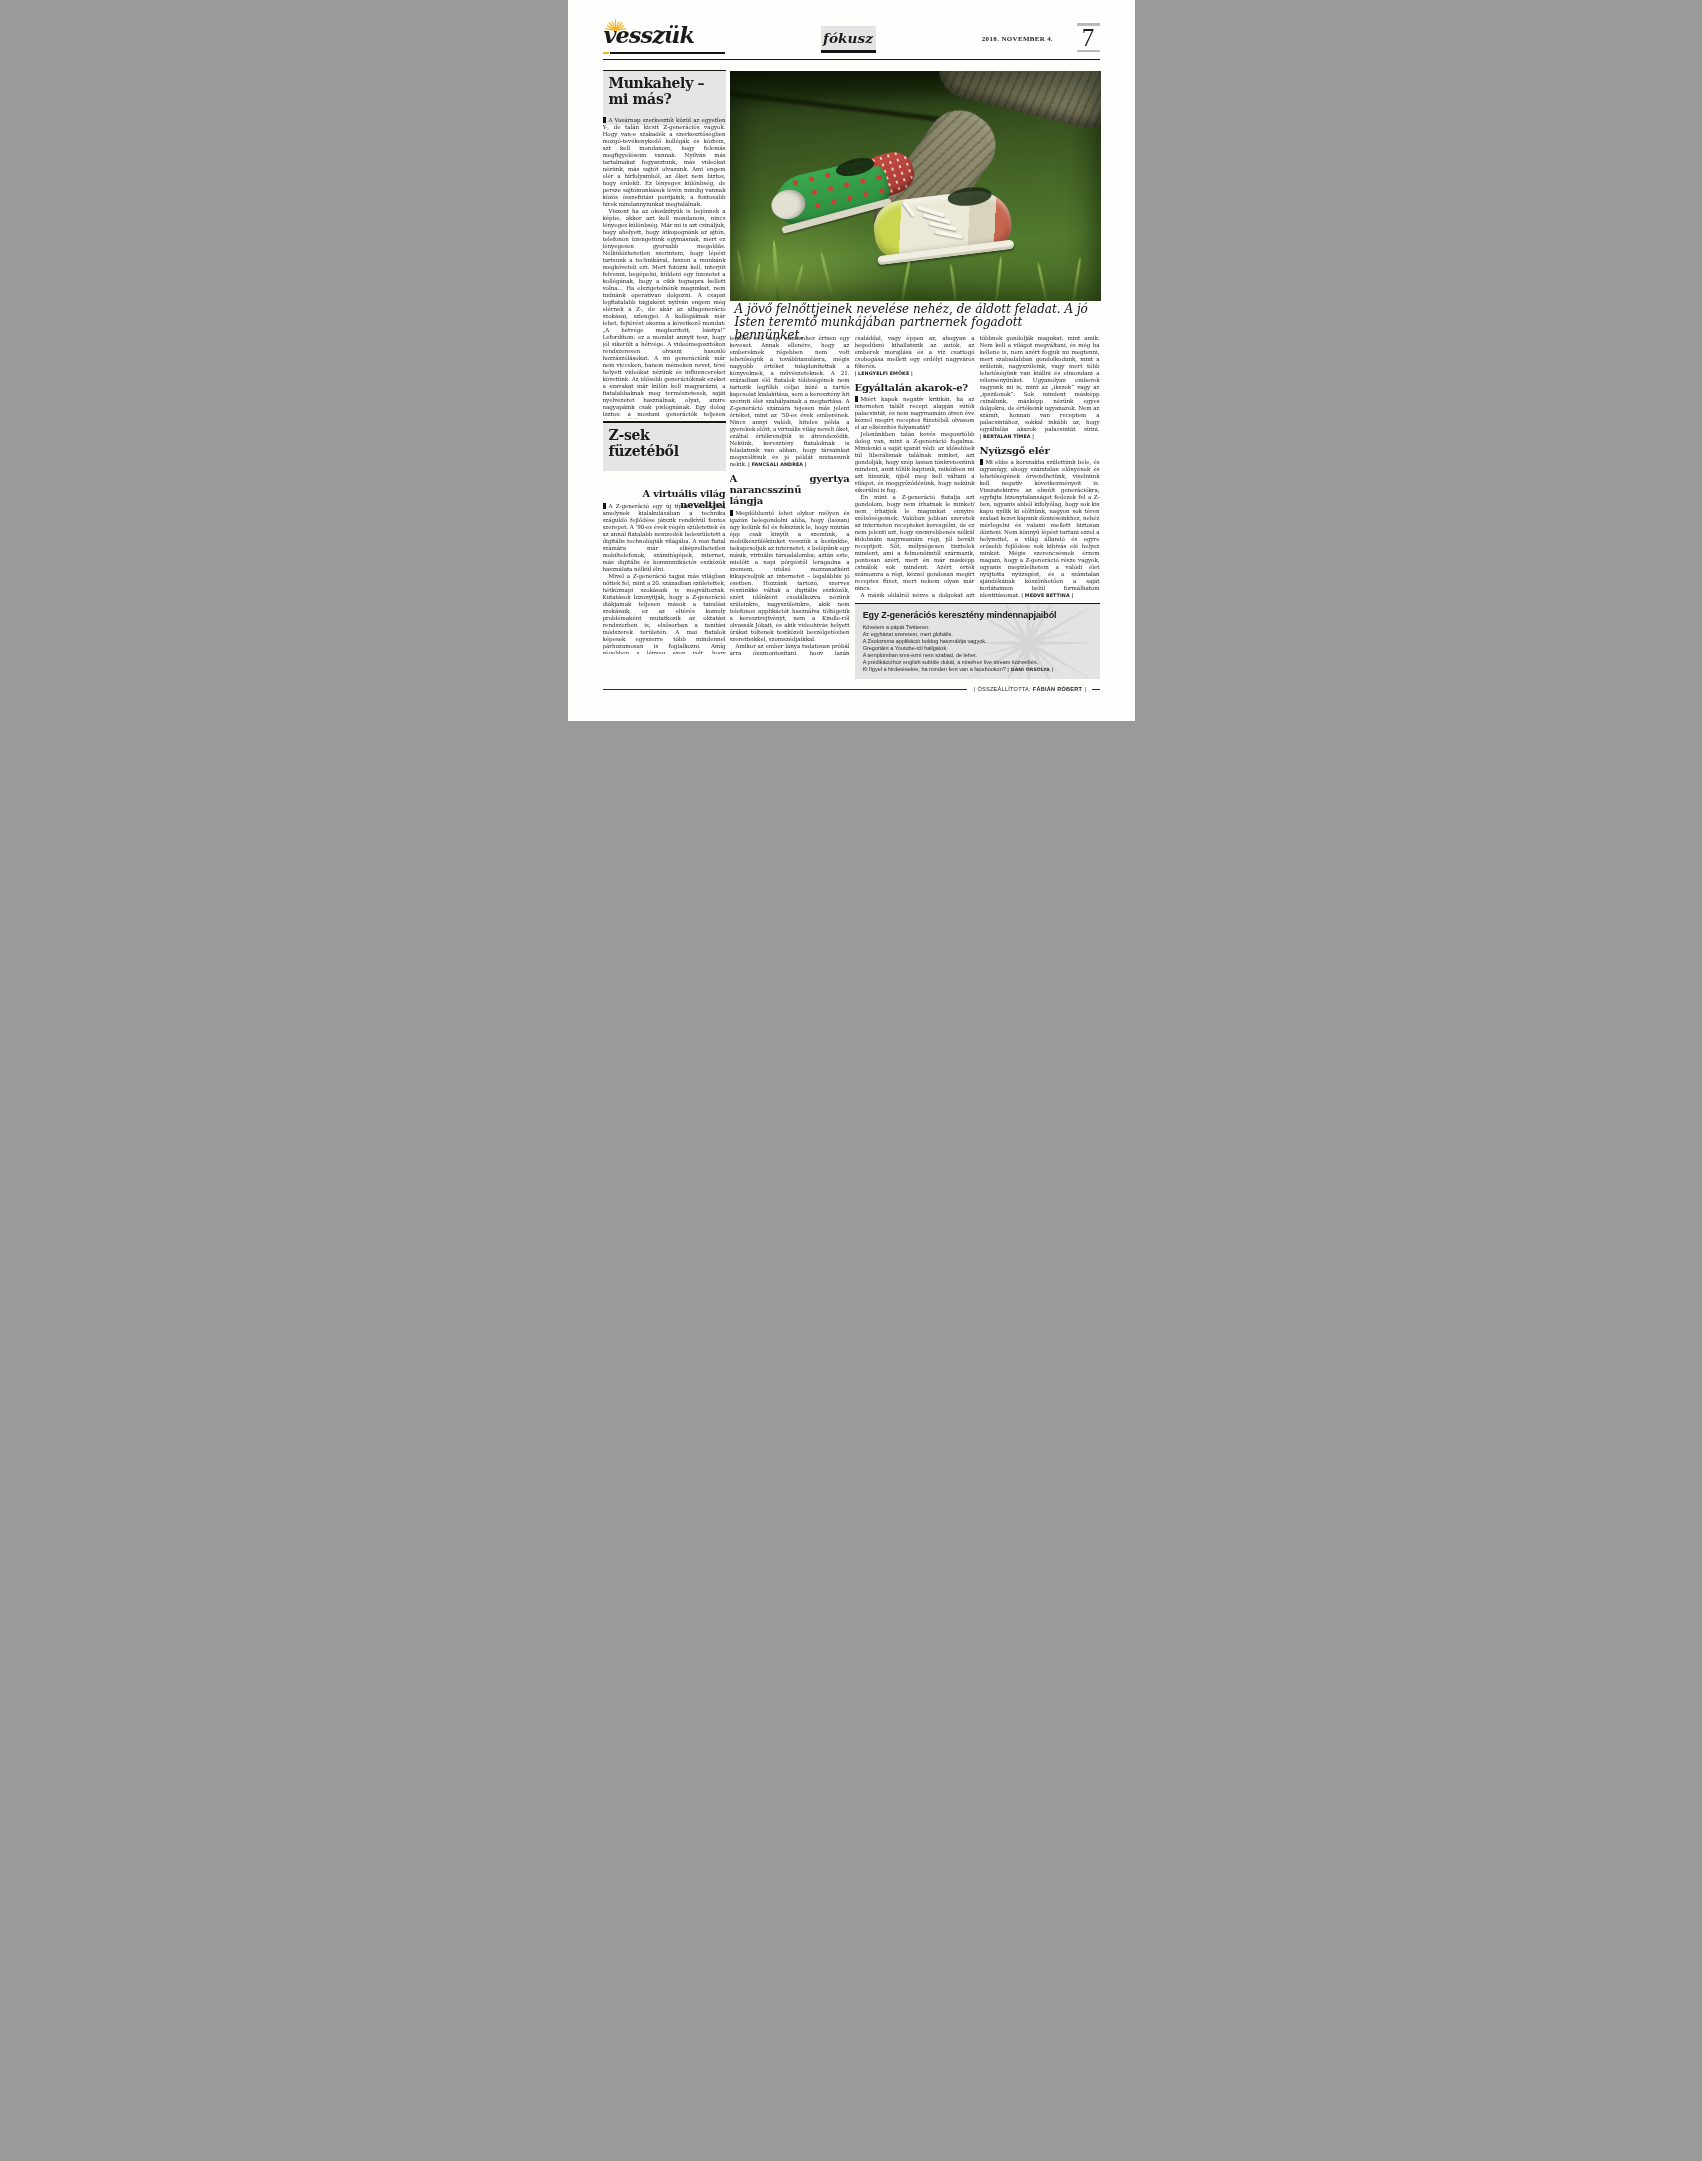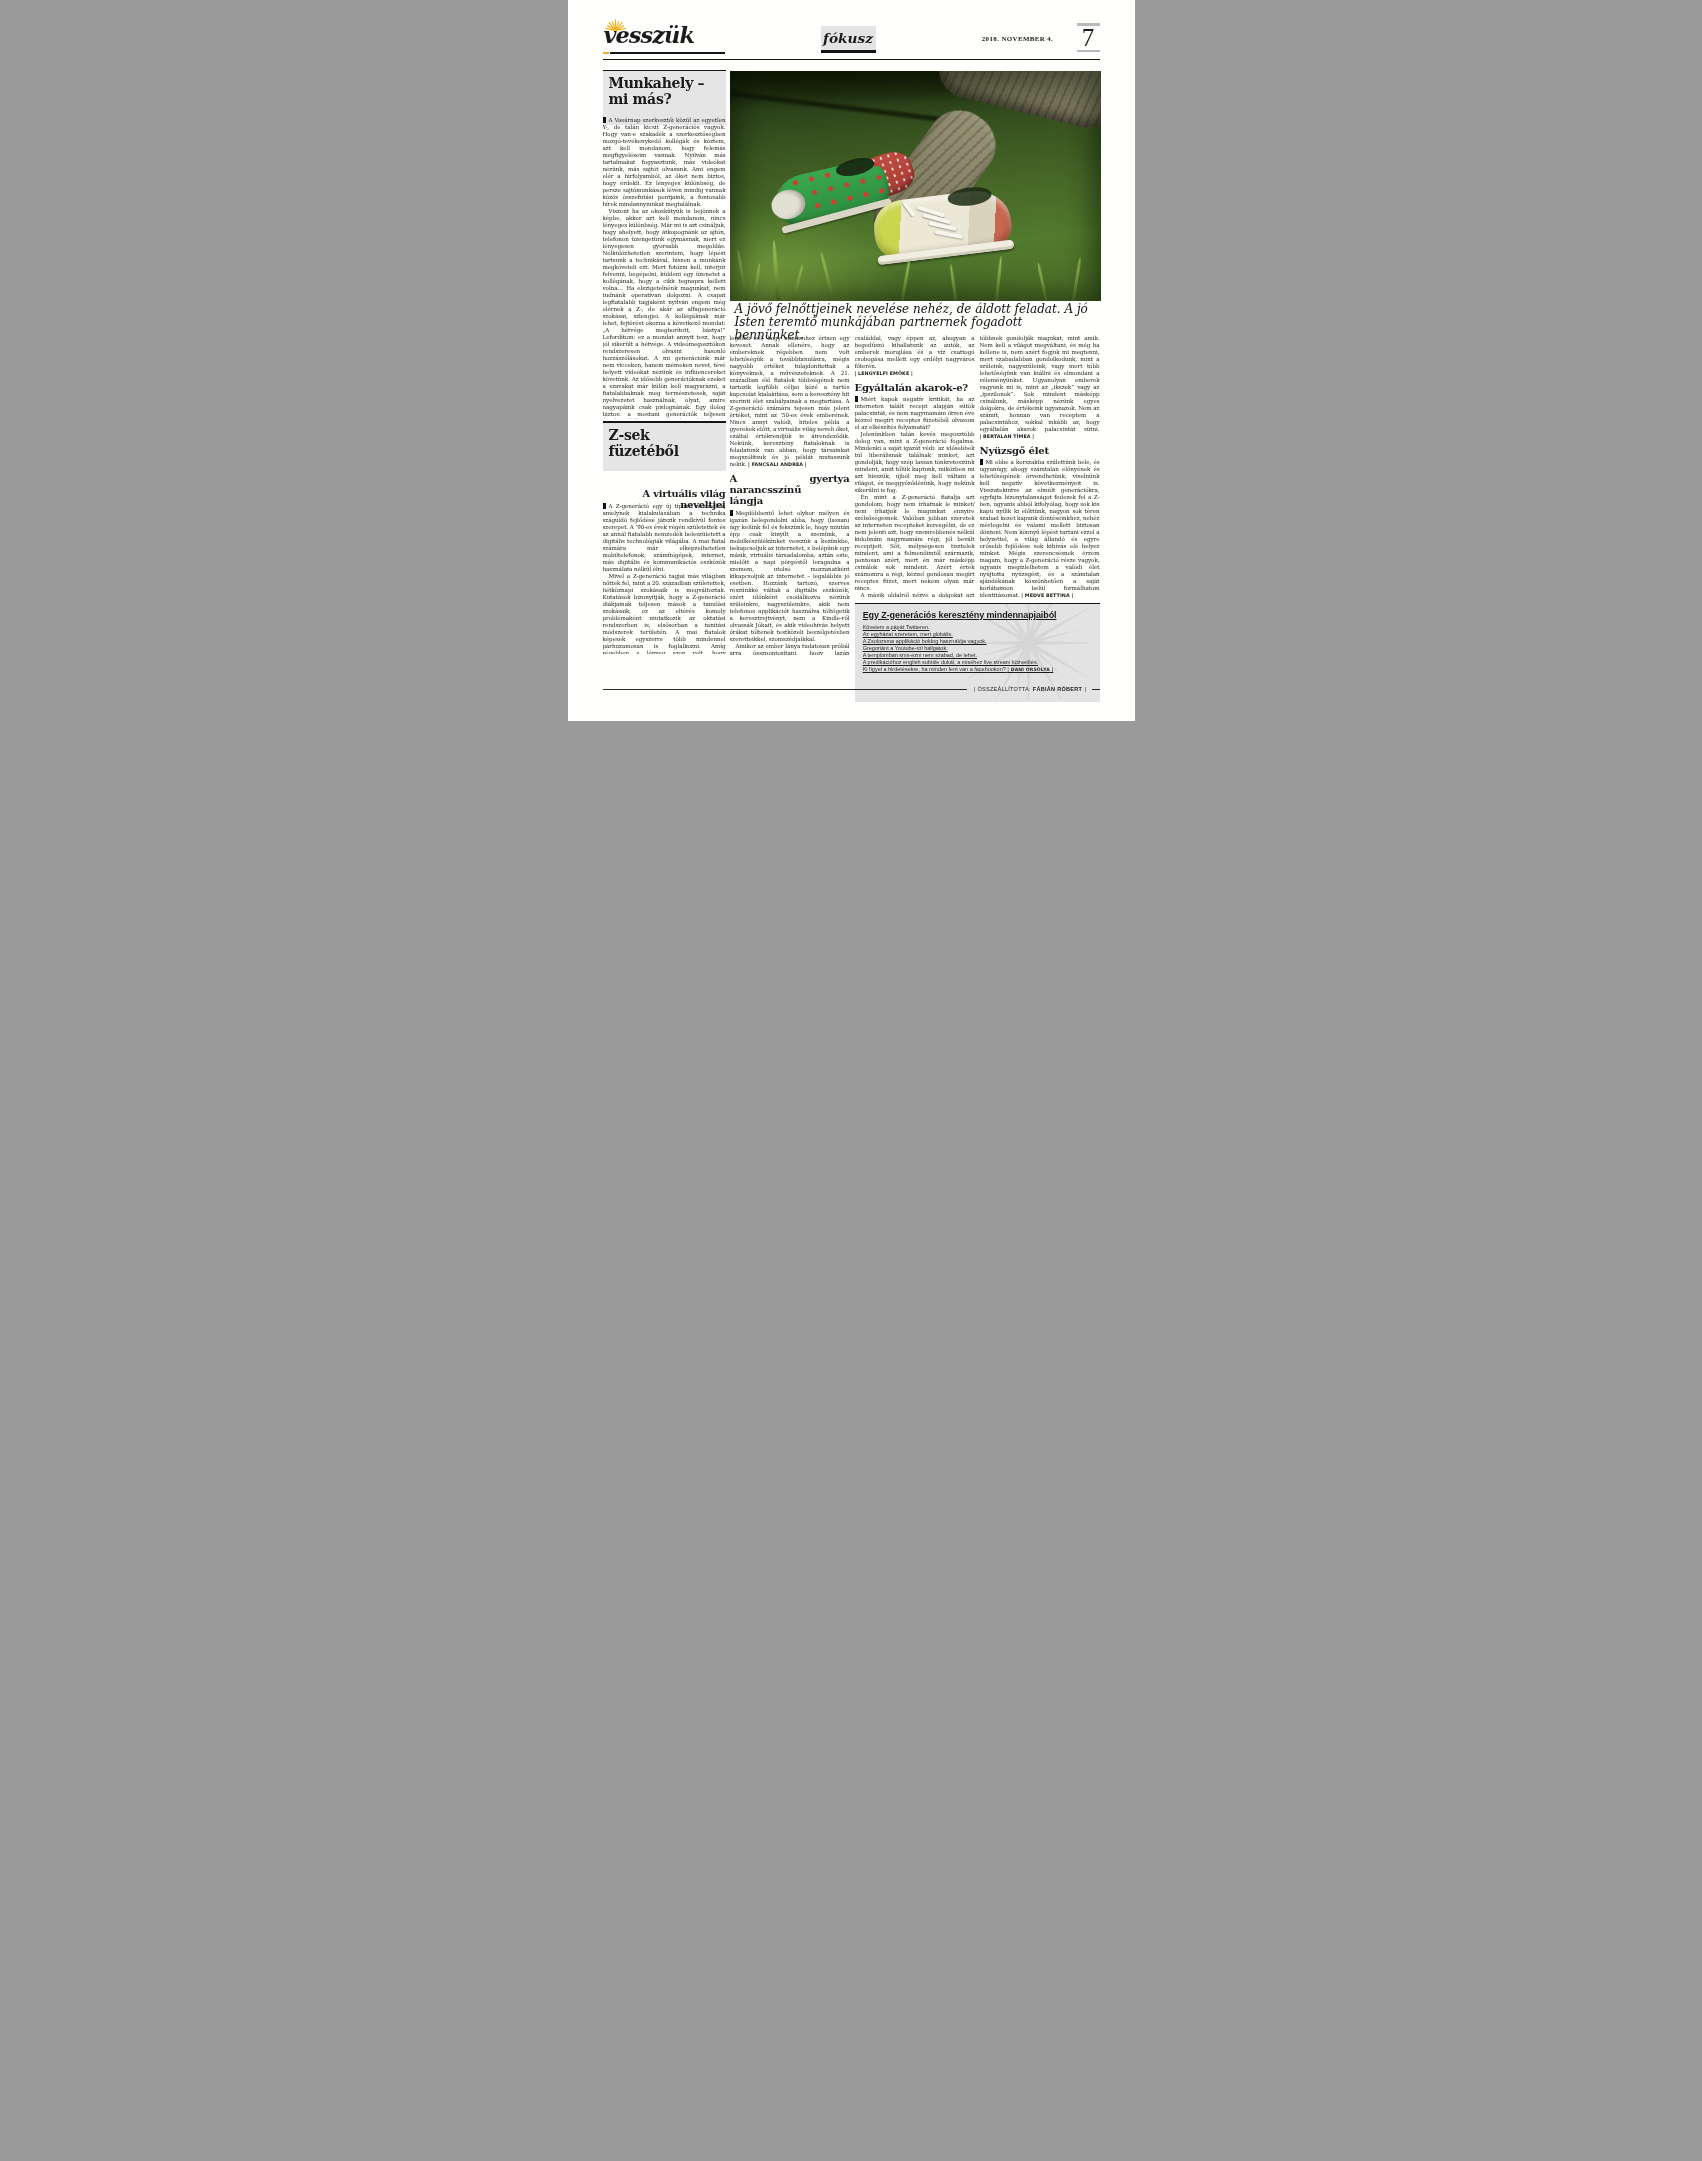--- a/index.html
+++ b/index.html
@@ -102,22 +102,22 @@
   .b8{left:72%;bottom:-4.6px;width:3.2px;height:50px;transform:rotate(6deg);}
   .b9{left:84%;bottom:-2.7px;width:2.7px;height:42px;transform:rotate(-12deg);}
   .b10{left:93%;bottom:-3.7px;width:3.2px;height:48px;transform:rotate(9deg);}
   .caption{position:absolute;left:167px;top:303px;width:358px;font-style:italic;font-size:12px;
       line-height:13px;color:#101010;}
   
   .col{position:absolute;top:335px;width:120px;overflow:hidden;}
   .c1{left:162px;height:320px;} .c2{left:287px;height:263px;} .c3{left:412px;height:263px;}
   
   .ib-rule{position:absolute;left:287px;top:603px;width:245px;height:1.4px;background:#141414;}
-  .infobox{position:absolute;left:287px;top:604px;width:245px;height:98px;background:#e3e3e3;
-      box-sizing:border-box;padding:5.5px 8.2px 4.6px 8.2px;overflow:hidden;text-decoration:underline;}
+  .infobox{position:absolute;left:287px;top:604px;width:245px;height:75px;background:#e3e3e3;
+      box-sizing:border-box;padding:5.5px 8.2px 4.6px 8.2px;overflow:hidden;}
   .ib-star{position:absolute;left:114px;top:-18.3px;opacity:.75;}
   .ib-title{position:relative;font-family:"Liberation Sans",sans-serif;font-weight:700;
       font-size:9px;letter-spacing:-0.1px;margin-bottom:4.1px;}
   .ib-line{position:relative;font-family:"Liberation Sans",sans-serif;font-size:5.5px;
       line-height:7.1px;color:#2c2c2c;}
   
   .footer{position:absolute;left:35px;top:686px;width:497px;display:flex;align-items:center;}
   .f-line{flex:1;height:0.9px;background:#2a2a2a;}
   .f-dash{width:7.3px;height:0.9px;background:#2a2a2a;margin-left:3.7px;}
   .f-text{font-family:"Liberation Sans",sans-serif;font-size:5.5px;letter-spacing:0.3px;
@@ -237,21 +237,21 @@
     <p><span>családdal, vagy éppen az, ahogyan a hegedűszó kihallatszik az autók, az emberek morajlása és a víz csattogó csobogása mellett egy erdélyi nagyváros főterén.</span><br><span class="sig">| LENGYELFI EMŐKE |</span></p>
     <div class="colhead">Egyáltalán akarok-e?</div>
     <p class="lead"><span class="marker"></span><span>Miért kapok negatív kritikát, ha az interneten talált recept alapján sütök palacsintát, és nem nagymamám ötven éve kézzel megírt receptes füzetéből olvasom el az elkészítés folyamatát?</span></p>
     <p class="ind"><span>Jelenünkben talán kevés megosztóbb dolog van, mint a Z-generáció fogalma. Mindenki a saját igazát védi: az idősebbek túl liberálisnak találnak minket, azt gondolják, hogy szép lassan tönkreteszünk mindent, amit tőlük kaptunk, miközben mi azt hisszük, újból meg kell váltani a világot, és meggyőződésünk, hogy nekünk sikerülni is fog.</span></p>
     <p class="ind"><span>Én mint a Z-generáció fiatalja azt gondolom, hogy nem írhatnak le minket/ nem írhatjuk le magunkat ennyire szélsőségesnek. Valóban jobban szeretek az interneten recepteket keresgélni, de ez nem jelenti azt, hogy szemrebbenés nélkül kidobnám nagymamám régi, jól bevált receptjeit. Sőt, mélységesen tisztelek mindent, ami a felmenőimtől származik, pontosan azért, mert én már másképp csinálok sok mindent. Azért érték számomra a régi, kézzel gondosan megírt receptes füzet, mert nekem olyan már nincs.</span></p>
     <p class="ind"><span>A másik oldalról nézve a dolgokat azt látom, hogy generációm fiataljai sok esetben</span></p>
   </div>
 
   <div class="col c3 bodytext">
     <p><span>többnek gondolják magukat, mint amik. Nem kell a világot megváltani, és még ha kellene is, nem azért fogjuk mi megtenni, mert szabadabban gondolkodunk, mint a szüleink, nagyszüleink, vagy mert több lehetőségünk van kiállni és elmondani a véleményünket. Ugyanolyan emberek vagyunk mi is, mint az „ikszek” vagy az „ipszilonok”. Sok mindent másképp csinálunk, másképp nézünk egyes dolgokra, de értékeink ugyanazok. Nem az számít, honnan van receptem a palacsintához, sokkal inkább az, hogy egyáltalán akarok palacsintát sütni.</span> <span class="sig">| BERTALAN TÍMEA |</span></p>
-    <div class="colhead">Nyüzsgő élet</div>
+    <div class="colhead">Nyüzsgő elér</div>
     <p class="lead"><span class="marker"></span><span>Mi ebbe a korszakba születtünk bele, és ugyanúgy, ahogy számtalan előnyének és lehetőségének örvendhetünk, viselnünk kell negatív következményeit is. Visszatekintve az elmúlt generációkra, egyfajta bizonytalanságot fedezek fel a Z-ben, ugyanis abból kifolyólag, hogy sok kis kapu nyílik ki előttünk, nagyon sok téren szabad kezet kapunk döntéseinkhez, nehéz mérlegelni és valami mellett biztosan dönteni. Nem könnyű lépést tartani ezzel a helyzettel, a világ állandó és egyre erősebb fejlődése sok kihívás elé helyez minket. Mégis szerencsésnek érzem magam, hogy a Z-generáció része vagyok, ugyanis megízlelhetem a valódi élet nyújtotta nyüzsgést, és a számtalan ajándékának köszönhetően a saját korlátaimon belül formálhatom identitásomat.</span> <span class="sig">| MEDVE BETTINA |</span></p>
   </div>
 
   <div class="ib-rule"></div>
   <div class="infobox">
     <svg class="ib-star" width="119" height="114" viewBox="0 0 200 200">
       <g fill="#d2d2d2">
         <polygon points="96,100 104,100 100,-35" transform="rotate(0 100 100)"></polygon>
         <polygon points="96,100 104,100 100,-35" transform="rotate(30 100 100)"></polygon>
         <polygon points="96,100 104,100 100,-35" transform="rotate(60 100 100)"></polygon>

